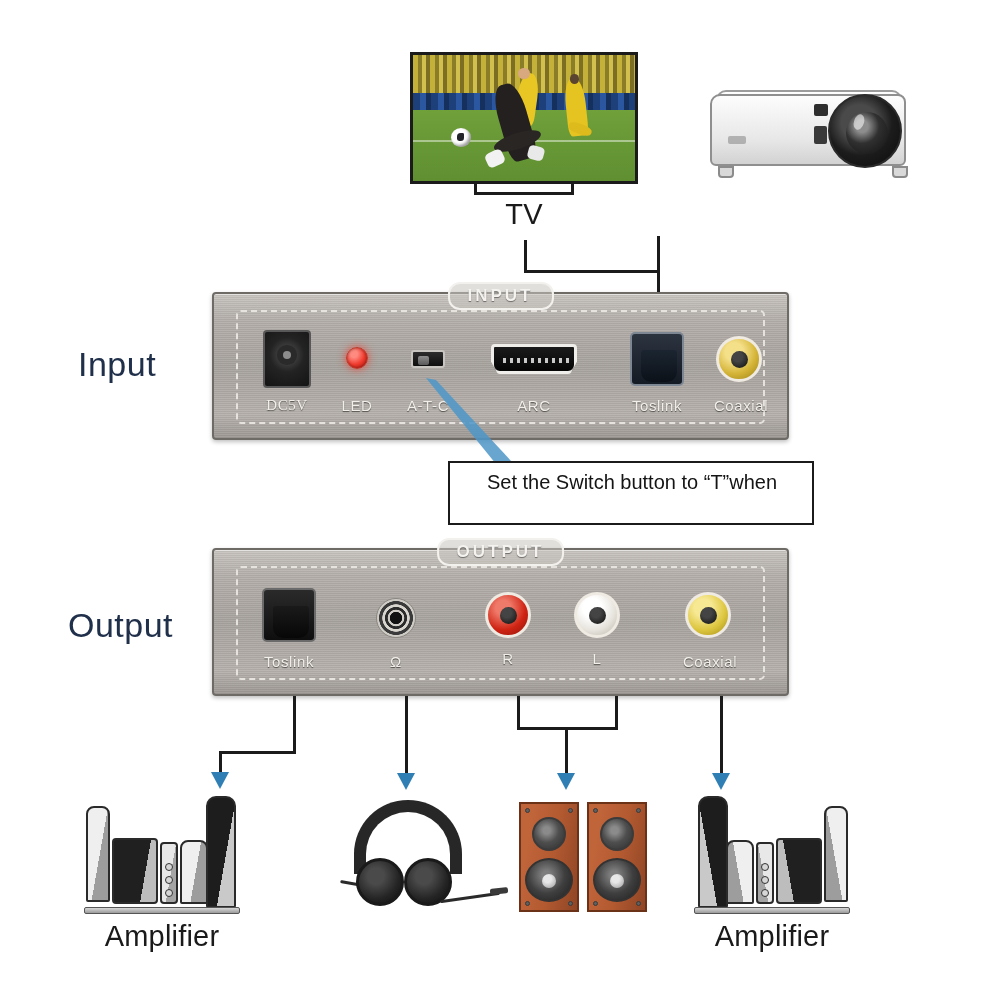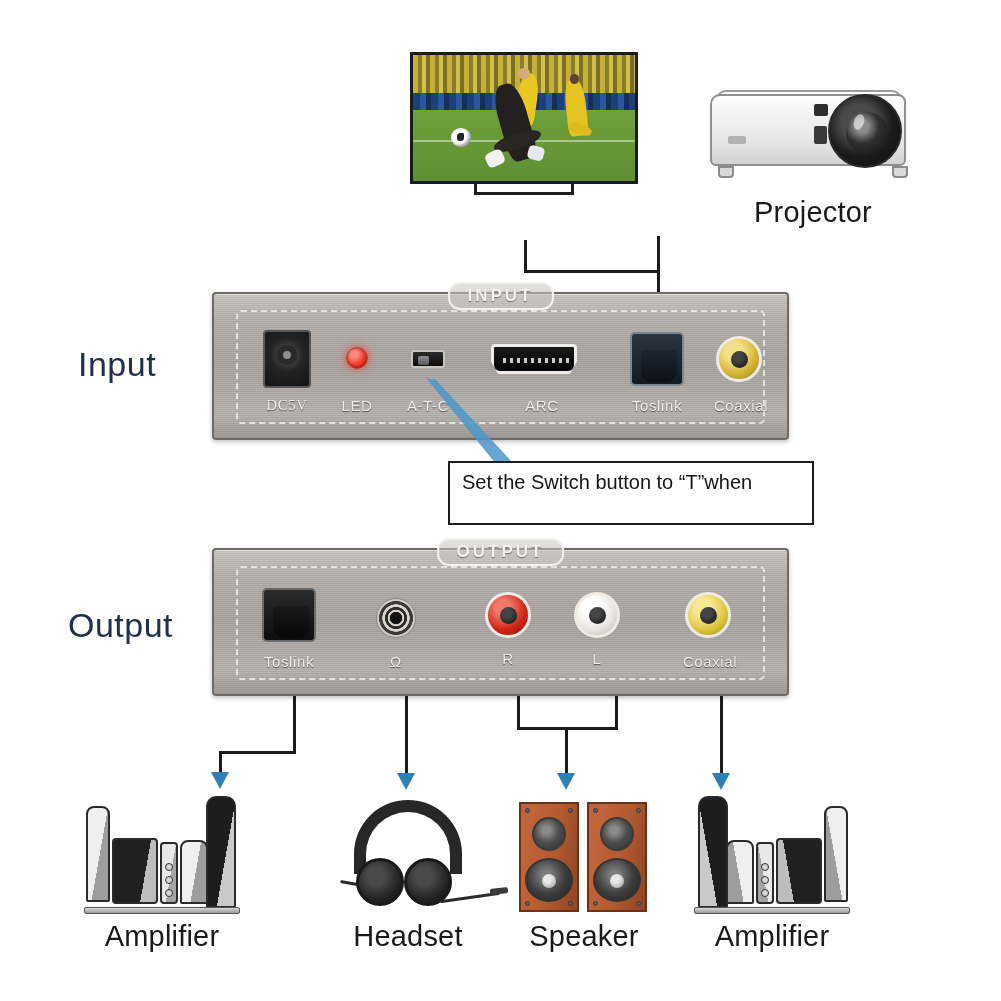--- a/index.html
+++ b/index.html
@@ -262,21 +262,21 @@
   .arrow.sm {
     border-left-width: 9px; border-right-width: 9px; border-top-width: 17px;
   }
 
   
   #callout {
     position: absolute; left: 448px; top: 461px; width: 366px; height: 64px;
     background: #ffffff;
     border: 2px solid #1b1b1b;
     padding: 6px 10px 6px 12px;
-    font-size: 20px; line-height: 26px; color: #141414;
+    font-size: 20px; line-height: 26px; color: #141414; text-align: center;
   }
   #calloutLeader { position:absolute; }
 
   
   .amp { position: absolute; width: 160px; height: 128px; }
   .amp .twr { position:absolute; bottom:10px; border:2px solid #2a2a2a; }
   .amp .twrDarkTall {
     background: linear-gradient(100deg,#1d1d1d 0 62%, #c9c9c9 62% 100%);
     border-radius: 10px 10px 2px 2px;
   }
@@ -369,33 +369,33 @@
       <div class="p2"></div>
       <div class="skin1"></div>
       <div class="p1"></div>
       <div class="p1b"></div>
       <div class="sock"></div>
       <div class="sock2"></div>
       <div class="ball"></div>
     </div>
     <div class="stand"></div>
   </div>
+  <div class="devlabel" style="left:410px; top:198px; width:228px;">TV</div>
 
   <div id="projector">
     <div class="topbevel"></div>
     <div class="body"></div>
     <div class="mark"></div>
     <div class="vent"></div>
     <div class="vent2"></div>
     <div class="lensring"></div>
     <div class="lensglint"></div>
     <div class="foot footL"></div>
     <div class="foot footR"></div>
   </div>
-  <div class="devlabel" style="left:700px; top:196px; width:226px;">Projector</div>
 
   <div class="ln lnv" style="left:524px; top:240px; height:32px;"></div>
   <div class="ln lnh" style="left:524px; top:270px; width:135px;"></div>
   <div class="ln lnv" style="left:657px; top:236px; height:36px;"></div>
   <div class="ln lnv" style="left:657px; top:270px; height:78px;"></div>
   <div class="arrow" style="left:658px; top:343px;"></div>
 
   <div class="sidelabel" style="left:78px; top:345px;">Input</div>
 
   <div class="panel" style="left:212px; top:292px; width:577px; height:148px;">
@@ -405,21 +405,21 @@
     <div class="port dcjack" style="left:73px; top:36px;"></div>
     <div class="portlabel" style="left:73px; top:103px;font-family:Liberation Serif, serif;">DC5V</div>
 
     <div class="port led" style="left:143px; top:53px;"></div>
     <div class="portlabel" style="left:143px; top:103px;">LED</div>
 
     <div class="port switch" style="left:214px; top:56px;"></div>
     <div class="portlabel" style="left:214px; top:103px;">A-T-C</div>
 
     <div class="port hdmi" style="left:320px; top:50px;"></div>
-    <div class="portlabel" style="left:320px; top:103px;margin-left:8px;">ARC</div>
+    <div class="portlabel" style="left:320px; top:103px;">ARC</div>
 
     <div class="port toslink" style="left:443px; top:38px;"></div>
     <div class="portlabel" style="left:443px; top:103px;">Toslink</div>
 
     <div class="port rca gold" style="left:525px; top:42px;">
         <i></i>
       </div>
     <div class="portlabel" style="left:527px; top:103px;">Coaxial</div>
   </div>
 
@@ -493,41 +493,39 @@
   <div class="devlabel" style="left:56px; top:920px; width:212px;">Amplifier</div>
 
   <div id="headset">
     <div class="cord2"></div>
     <div class="band"></div>
     <div class="cup cupL"></div>
     <div class="cup cupR"></div>
     <div class="cord"></div>
     <div class="plug"></div>
   </div>
-  <div class="devlabel" style="left:320px; top:920px; width:176px;">Headset</div>
 
   <div id="speaker">
     <div class="box boxL">
       <div class="drvS"></div>
       <div class="drvL"></div>
       <div class="scr" style="left:4px;  top:4px;"></div>
       <div class="scr" style="right:4px; top:4px;"></div>
       <div class="scr" style="left:4px;  bottom:4px;"></div>
       <div class="scr" style="right:4px; bottom:4px;"></div>
     </div>
     <div class="box boxR">
       <div class="drvS"></div>
       <div class="drvL"></div>
       <div class="scr" style="left:4px;  top:4px;"></div>
       <div class="scr" style="right:4px; top:4px;"></div>
       <div class="scr" style="left:4px;  bottom:4px;"></div>
       <div class="scr" style="right:4px; bottom:4px;"></div>
     </div>
   </div>
-  <div class="devlabel" style="left:500px; top:920px; width:168px;">Speaker</div>
 
   <div class="amp" style="left:692px; top:790px; transform: scaleX(-1);">
     <div class="twr twrLight" style="left:4px; bottom:16px; width:24px; height:96px;"></div>
     <div class="twr twrDark" style="left:30px; bottom:14px; width:46px; height:66px;"></div>
     <div class="ctr" style="left:78px; bottom:14px; width:18px; height:62px;">
       <div class="knobs" style="top:14px;">
         <div class="knob"></div>
         <div class="knob"></div>
         <div class="knob"></div>
       </div>

